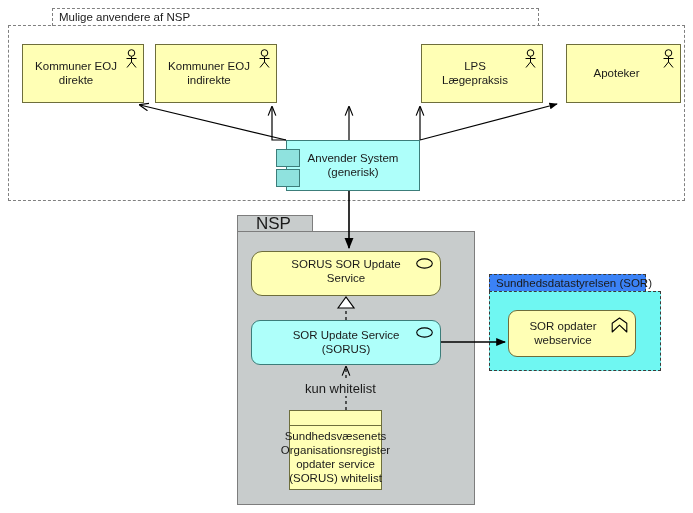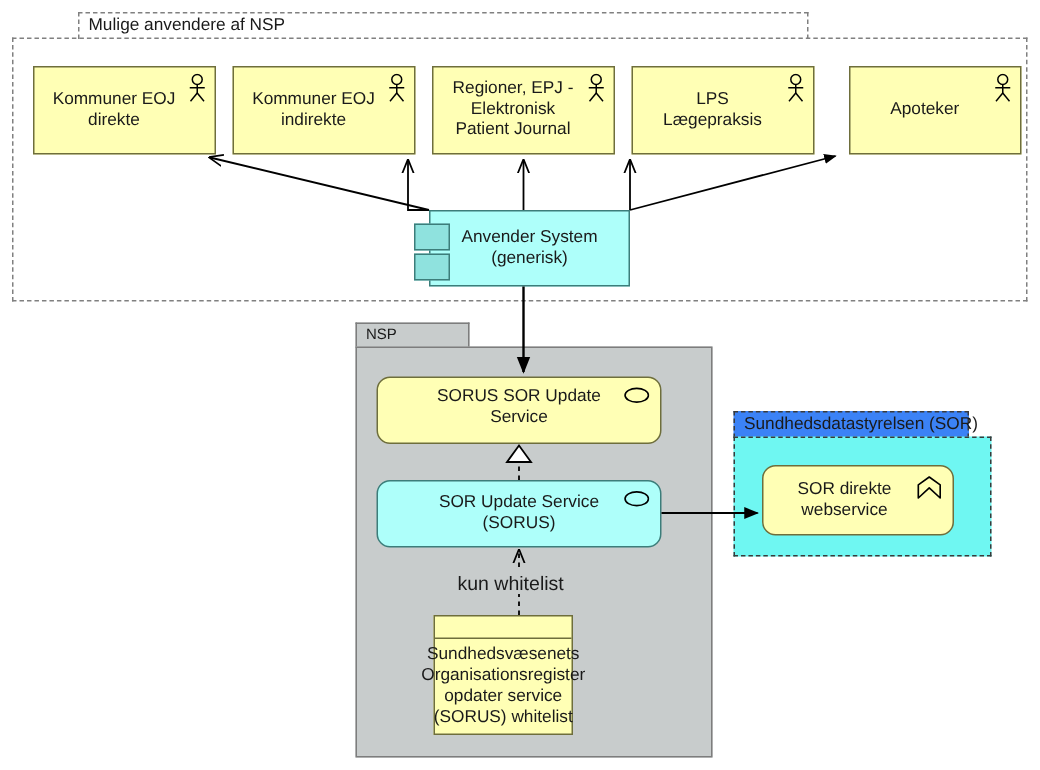--- a/index.html
+++ b/index.html
@@ -43,24 +43,24 @@
   .pkg-nsp-tab {
     background: #c8cccc;
     border: 1px solid #7d7d7d;
     border-bottom: none;
   }
   .pkg-nsp-body {
     background: #c8cccc;
     border: 1px solid #7d7d7d;
   }
   .pkg-nsp-label {
-    font-size: 10px;
+    font-size: 17px;
     color: #1a1a1a;
     line-height: 16px;
-    padding-left: 6px;
+    padding-left: 18px;
     white-space: nowrap;
   }
 
   
   .pkg-sds-tab {
     background: #3b82f6;
     border: 1px dashed #3a3a3a;
     border-bottom: none;
   }
   .pkg-sds-body {
@@ -167,34 +167,20 @@
         <line x1="6.5" y1="7.4" x2="6.5" y2="13" stroke="#000" stroke-width="1"></line>
         <line x1="1.5" y1="9.5" x2="11.5" y2="9.5" stroke="#000" stroke-width="1"></line>
         <line x1="6.5" y1="13" x2="2" y2="18.5" stroke="#000" stroke-width="1"></line>
         <line x1="6.5" y1="13" x2="11" y2="18.5" stroke="#000" stroke-width="1"></line>
       </svg>
     </span>
     <span class="node-label">Kommuner EOJ
 indirekte</span>
   </div>
 
-  <div class="abs node yellow actor-node" style="left:288px; top:44px; width:122px; height:59px;">
-    <span class="icon-tr">
-      <svg width="13" height="20" viewBox="0 0 13 20">
-        <circle cx="6.5" cy="4" r="3.3" fill="none" stroke="#000" stroke-width="1"></circle>
-        <line x1="6.5" y1="7.4" x2="6.5" y2="13" stroke="#000" stroke-width="1"></line>
-        <line x1="1.5" y1="9.5" x2="11.5" y2="9.5" stroke="#000" stroke-width="1"></line>
-        <line x1="6.5" y1="13" x2="2" y2="18.5" stroke="#000" stroke-width="1"></line>
-        <line x1="6.5" y1="13" x2="11" y2="18.5" stroke="#000" stroke-width="1"></line>
-      </svg>
-    </span>
-    <span class="node-label">Regioner, EPJ -
-Elektronisk
-Patient Journal</span>
-  </div>
 
   <div class="abs node yellow actor-node" style="left:421px; top:44px; width:122px; height:59px;">
     <span class="icon-tr">
       <svg width="13" height="20" viewBox="0 0 13 20">
         <circle cx="6.5" cy="4" r="3.3" fill="none" stroke="#000" stroke-width="1"></circle>
         <line x1="6.5" y1="7.4" x2="6.5" y2="13" stroke="#000" stroke-width="1"></line>
         <line x1="1.5" y1="9.5" x2="11.5" y2="9.5" stroke="#000" stroke-width="1"></line>
         <line x1="6.5" y1="13" x2="2" y2="18.5" stroke="#000" stroke-width="1"></line>
         <line x1="6.5" y1="13" x2="11" y2="18.5" stroke="#000" stroke-width="1"></line>
       </svg>
@@ -221,21 +207,21 @@
     <span class="comp-tab" style="top:28px;"></span>
     <span class="node-label">Anvender System
 (generisk)</span>
   </div>
 
   <div class="abs pkg-nsp-tab" style="left:237px; top:215px; width:76px; height:17px;">
     <div class="pkg-nsp-label">NSP</div>
   </div>
   <div class="abs pkg-nsp-body" style="left:237px; top:231px; width:238px; height:274px;"></div>
 
-  <div class="abs node yellow rounded" style="left:251px; top:251px; width:190px; height:45px;">
+  <div class="abs node yellow rounded" style="left:251px; top:251px; width:190px; height:45px;border-radius:11px;">
     <span class="icon-tr" style="top:6px; right:7px;">
       <svg width="17" height="11" viewBox="0 0 17 11">
         <ellipse cx="8.5" cy="5.5" rx="7.8" ry="4.6" fill="none" stroke="#000" stroke-width="1.1"></ellipse>
       </svg>
     </span>
     <span class="node-label" style="position:absolute; left:0; right:0; top:6px; text-align:center; padding:0 22px;">SORUS SOR Update Service</span>
   </div>
 
   <div class="abs node cyan rounded" style="left:251px; top:320px; width:190px; height:45px;">
     <span class="icon-tr" style="top:6px; right:7px;">
@@ -261,21 +247,21 @@
     <div class="pkg-sds-label">Sundhedsdatastyrelsen (SOR)</div>
   </div>
   <div class="abs pkg-sds-body" style="left:489px; top:291px; width:172px; height:80px;"></div>
 
   <div class="abs node yellow rounded" style="left:508px; top:310px; width:128px; height:47px;">
     <span class="icon-tr" style="top:6px; right:7px;">
       <svg width="17" height="16" viewBox="0 0 17 16">
         <path d="M1.2 15 L1.2 6.2 L8.5 1 L15.8 6.2 L15.8 15 L8.5 8.2 Z" fill="none" stroke="#000" stroke-width="1.1" stroke-linejoin="round"></path>
       </svg>
     </span>
-    <span class="node-label" style="padding-right:18px;">SOR direkte
+    <span class="node-label" style="padding-right:18px;">SOR opdater
 webservice</span>
   </div>
 
   <svg class="overlay">
     <defs>
       <marker id="arrowFilled" viewBox="0 0 10 10" refX="9" refY="5" markerWidth="7" markerHeight="7" orient="auto-start-reverse">
         <path d="M 0 1 L 10 5 L 0 9 z" fill="#000"></path>
       </marker>
       <marker id="arrowOpen" viewBox="0 0 10 10" refX="9" refY="5" markerWidth="8" markerHeight="8" orient="auto-start-reverse">
         <path d="M 0 1 L 10 5 L 0 9" fill="none" stroke="#000" stroke-width="1.2"></path>

